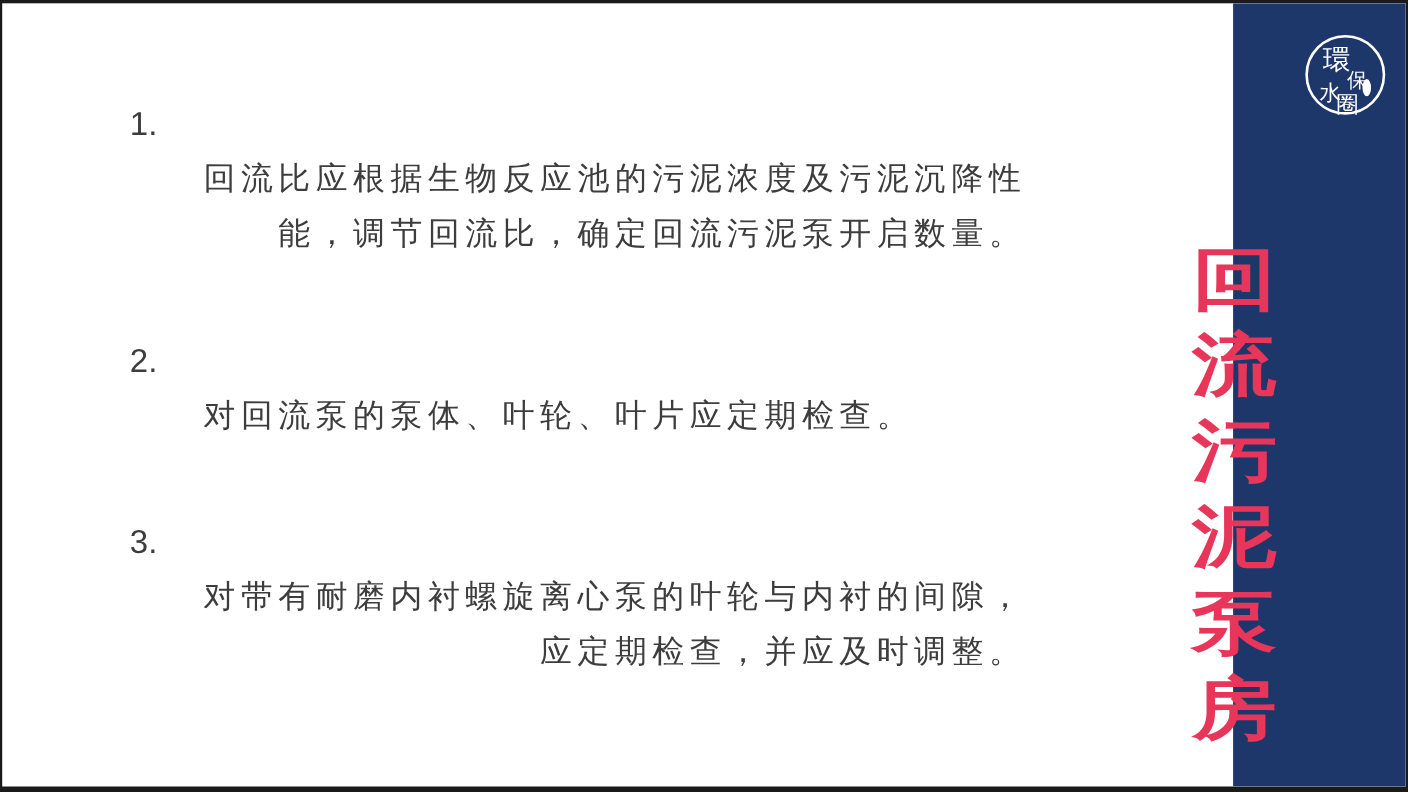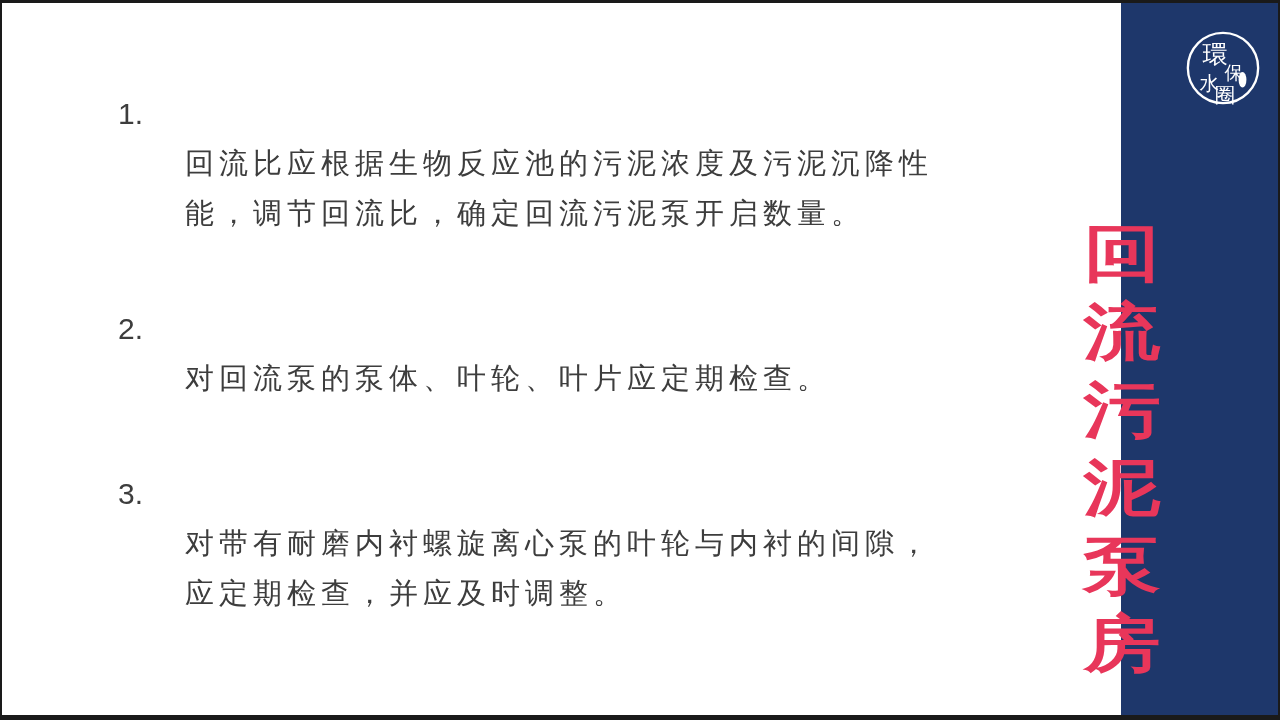--- a/index.html
+++ b/index.html
@@ -41,20 +41,21 @@
     flex: 0 0 67px;
     font-size: 30px;
     line-height: 50px;
     padding-top: 1px;
   }
   .txt {
     font-size: 29px;
     line-height: 50px;
     letter-spacing: 5px;
     white-space: pre-line;
+    text-align: right;
   }
   .txt p { margin: 0; }
   .txt p + p { margin-top: 6px; }
   
   .panel {
     position: absolute;
     left: 1119px;
     top: 0;
     right: 0;
     bottom: 0;

